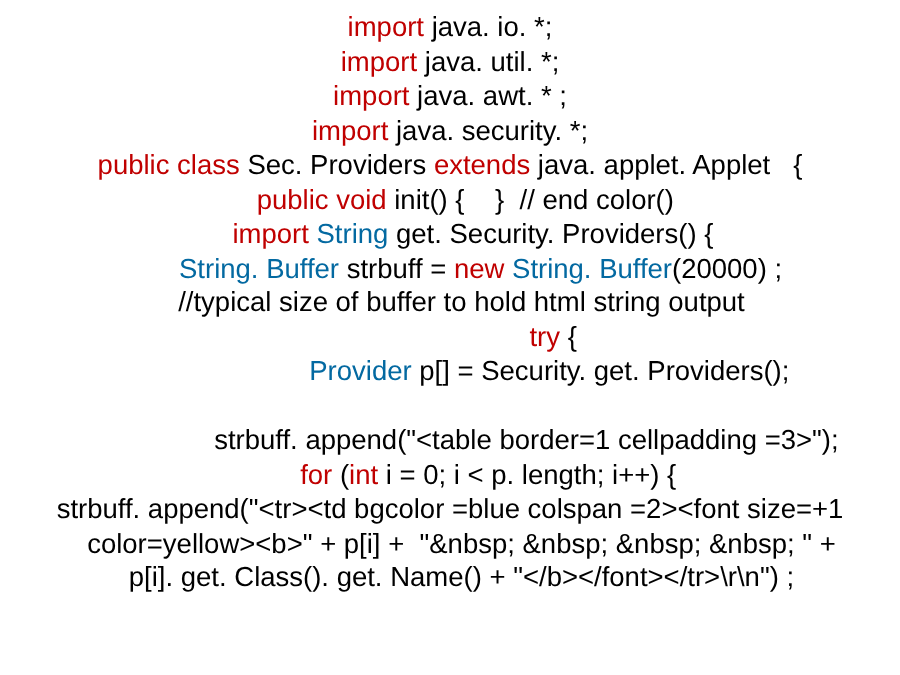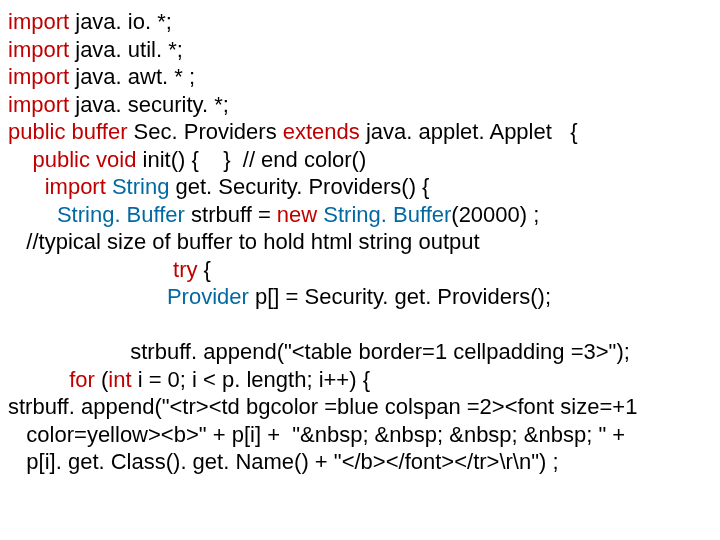--- a/index.html
+++ b/index.html
@@ -7,33 +7,33 @@
     padding: 8px;
     width: 720px;
     height: 540px;
     box-sizing: border-box;
     font-family: Arial, Helvetica, sans-serif;
     font-size: 22px;
     line-height: 1.25;
     background: #fff;
     color: #000;
   }
-  .ln { white-space: pre; }
+  .ln { white-space: pre; text-align: center; }
   .kw { color: #c00000; }      
   .grn { color: #000000; }     
   .blu { color: #0369a1; }     
 </style>
 </head>
 <body>
 
 <div class="ln"><span class="kw">import</span><span> java. io. *;</span></div>
 <div class="ln"><span class="kw">import</span><span> java. util. *;</span></div>
 <div class="ln"><span class="kw">import</span><span> java. awt. * ;</span></div>
 <div class="ln"><span class="kw">import</span><span> java. security. *;</span></div>
-<div class="ln"><span class="kw">public buffer </span><span class="grn">Sec. Providers</span><span class="kw"> extends</span><span> java. applet. Applet   {</span></div>
+<div class="ln"><span class="kw">public class </span><span class="grn">Sec. Providers</span><span class="kw"> extends</span><span> java. applet. Applet   {</span></div>
 <div class="ln"><span>    </span><span class="kw">public void</span><span> init() {    }  </span><span class="grn">// end color()</span></div>
 <div class="ln"><span>      </span><span class="kw">import</span><span class="blu"> String</span><span class="grn"> get. Security. Providers</span><span>() {</span></div>
 <div class="ln"><span>        </span><span class="blu">String. Buffer</span><span class="grn"> strbuff</span><span> = </span><span class="kw">new</span><span class="blu"> String. Buffer</span><span>(20000) ;</span></div>
 <div class="ln"><span>   </span><span class="grn">//typical size of buffer to hold html string output</span></div>
 <div class="ln"><span>                           </span><span class="kw">try</span><span> {</span></div>
 <div class="ln"><span>                          </span><span class="blu">Provider</span><span> p[] = Security. get. Providers();</span></div>
 <div class="ln"><span></span>&nbsp;</div>
 <div class="ln"><span>                    </span><span class="grn">strbuff</span><span>. append("&lt;table border=1 cellpadding =3&gt;");</span></div>
 <div class="ln"><span>          </span><span class="kw">for</span><span> (</span><span class="kw">int</span><span> i = 0; i &lt; p. length; i++) {</span></div>
 <div class="ln"><span class="grn">strbuff</span><span>. append("&lt;tr&gt;&lt;td bgcolor =blue colspan =2&gt;&lt;font size=+1</span></div>

